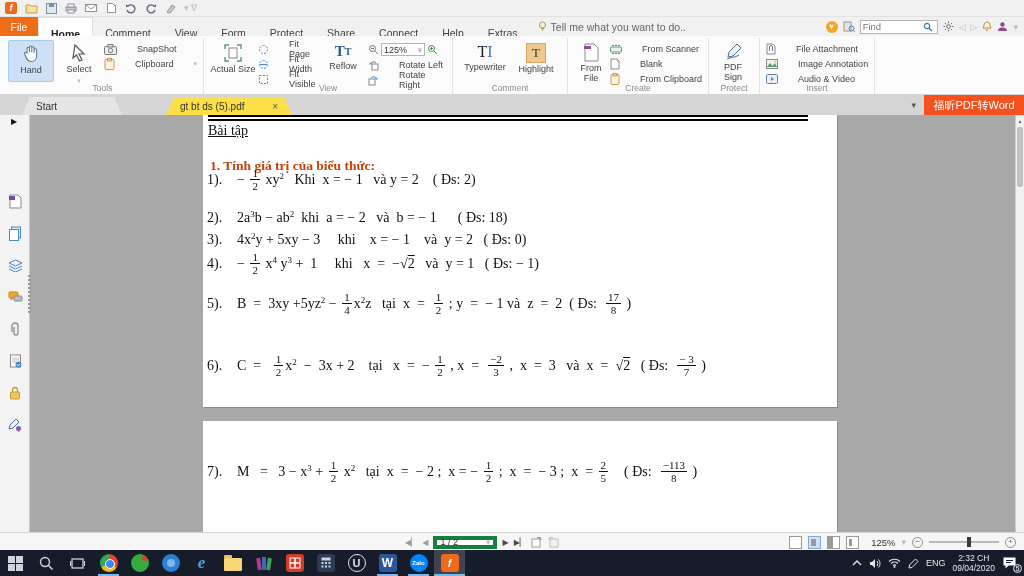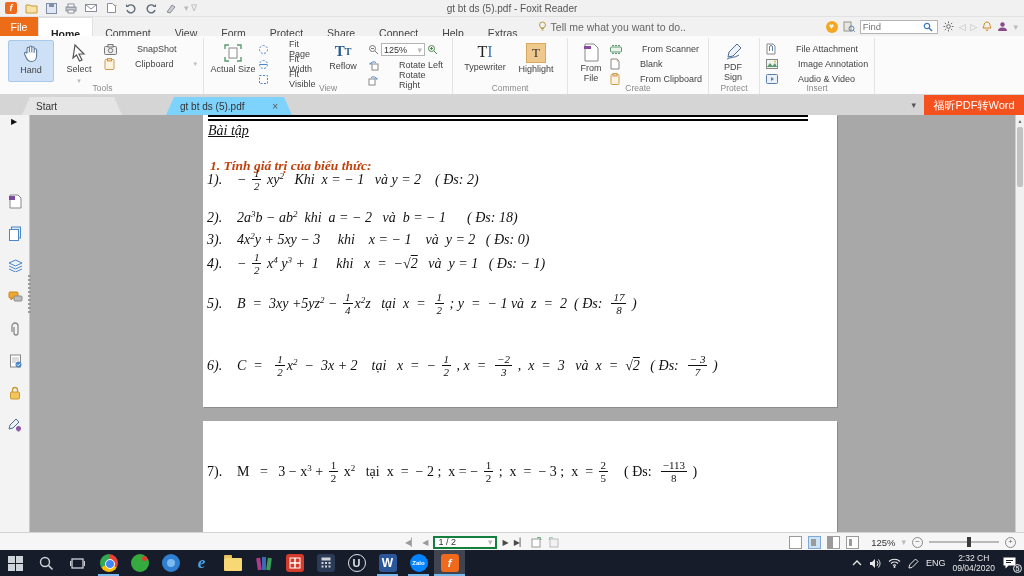--- a/index.html
+++ b/index.html
@@ -47,38 +47,38 @@
     display:flex;align-items:center;justify-content:space-between;padding:0 2px;}
   .tt-icon{font-family:"Liberation Serif",serif;font-weight:bold;font-size:15px;color:#2b5d8c;}
   .hl-icon{width:20px;height:20px;background:#eec88c;border:1px solid #d8a85c;display:flex;align-items:center;
     justify-content:center;font-family:"Liberation Serif",serif;font-size:13px;color:#333;}
 
   
   .doctabs{position:absolute;left:0;top:95px;width:1024px;height:20px;background:#d6d5d6;display:flex;align-items:stretch;gap:44px;}
   .dtab{margin-top:2px;padding:0 14px;display:flex;align-items:center;font-size:10px;color:#333;
     clip-path:polygon(8px 0, calc(100% - 8px) 0, 100% 100%, 0 100%);}
   .dtab.start{background:#e6e5e6;width:100px;margin-left:22px;}
-  .dtab.active{background:#7dd3fc;width:126px;justify-content:space-between;}
+  .dtab.active{background:#fde047;width:126px;justify-content:space-between;}
   .dtab .x{color:#555;font-size:10px;margin-left:10px;}
   .dt-right{margin-left:auto;display:flex;align-items:stretch;}
   .dt-caret{display:flex;align-items:center;color:#555;font-size:9px;padding:0 8px;}
   .convert-btn{background:#f4511e;color:#fff;font-size:11px;display:flex;align-items:center;
     justify-content:center;width:100px;}
 
   
   .docarea{position:absolute;left:0;top:115px;width:1024px;height:417px;background:#a8a8a8;overflow:hidden;}
   .side-panel{position:absolute;left:0;top:0;width:30px;height:417px;background:#f4f3f4;border-right:1px solid #c9c9c9;}
   .collapse-tri{position:absolute;left:11px;top:2px;color:#111;font-size:8px;}
   .sp-icons{position:absolute;left:0;top:78px;width:30px;display:flex;flex-direction:column;align-items:center;gap:16px;}
   .sp-ic{width:16px;height:16px;display:flex;align-items:center;justify-content:center;}
   .splitter-dots{position:absolute;left:28px;top:160px;height:40px;width:3px;
     background:repeating-linear-gradient(#9a9a9a 0 2px, transparent 2px 4px);}
 
   .page{position:absolute;background:#fff;box-shadow:1px 1px 0 #8b8b8b;}
-  .page1{left:203px;top:0;width:634px;height:292px;font-style:italic;}
+  .page1{left:203px;top:0;width:634px;height:292px;}
   .page2{left:203px;top:306px;width:634px;height:111px;}
   .blackbar{position:absolute;left:5px;top:-3px;width:600px;height:9px;
     background:linear-gradient(#000 0 5px,#fff 5px 6.5px,#000 6.5px 9px);}
 
   .doc-heading{position:absolute;left:5px;top:8px;font-family:"Liberation Serif",serif;font-size:14px;
     color:#111;text-decoration:underline;}
   .doc-sect{position:absolute;left:7px;top:43px;font-family:"Liberation Serif",serif;font-size:13.5px;
     font-weight:bold;color:#c2410c;}
   .exercise{position:absolute;left:4px;display:flex;align-items:center;font-family:"Liberation Serif",serif;
     font-size:14px;color:#111;white-space:pre;}
@@ -96,21 +96,21 @@
   .vscroll{position:absolute;right:0;top:0;width:9px;height:417px;background:#f1f1f2;border-left:1px solid #cfcfcf;}
   .vs-btn{height:11px;display:flex;align-items:center;justify-content:center;font-size:5px;color:#666;}
   .vs-thumb{margin:1px 1px;height:60px;background:#c2c2c2;border-radius:2px;}
 
   
   .statusbar{position:absolute;left:0;top:532px;width:1024px;height:18px;background:#f7f6f7;
     border-top:1px solid #d3d3d3;font-size:9px;color:#555;}
   .sb-center{position:absolute;left:405px;top:0;height:18px;display:flex;align-items:center;gap:5px;}
   .sb-nav{color:#9a9a9a;font-size:8px;display:flex;align-items:center;}
   .sb-nav.dark{color:#4a4a4a;}
-  .page-box{width:64px;height:13px;border:2px solid #15803d;background:#fff;display:flex;align-items:center;
+  .page-box{width:64px;height:13px;border:4px solid #15803d;background:#fff;display:flex;align-items:center;
     justify-content:space-between;padding:0 3px;font-size:9px;color:#333;}
   .sb-right{position:absolute;right:8px;top:0;height:18px;display:flex;align-items:center;gap:6px;}
   .layout-ic{width:13px;height:13px;border:1px solid #9a9a9a;background:#fff;position:relative;}
   .layout-ic.sel{background:#cfe3f7;border-color:#7fa9d4;}
   .layout-ic i{position:absolute;left:2px;right:2px;top:2px;bottom:2px;border-left:5px solid #9a9a9a;}
   .zoom-slider{width:70px;height:2px;background:#b9b9b9;position:relative;}
   .zoom-thumb{position:absolute;left:38px;top:-4px;width:4px;height:10px;background:#3a3a3a;}
   .circ-btn{width:11px;height:11px;border:1px solid #8a8a8a;border-radius:50%;display:flex;align-items:center;
     justify-content:center;font-size:8px;color:#666;line-height:1;}
 
@@ -190,21 +190,20 @@
           <path d="M11 1v3H8z" fill="#5f6b7a"></path>
         </svg>
       </span>
     <span class="qicon">
       <svg width="12" height="11" viewBox="0 0 12 11">
           <path d="M2 9 L7 2 l3 2 -5 6 z" fill="#c9ccd2" stroke="#8a8f99"></path>
         </svg>
       </span>
     <span class="chev">▾ ᐁ</span>
   </div>
-  <div class="win-title">gt bt ds (5).pdf - Foxit Reader</div>
 </div>
 
 <div class="tabrow">
   <div class="file-tab">File</div>
   <div class="rtab active">Home</div>
   <div class="rtab">Comment</div>
   <div class="rtab">View</div>
   <div class="rtab">Form</div>
   <div class="rtab">Protect</div>
   <div class="rtab">Share</div>

